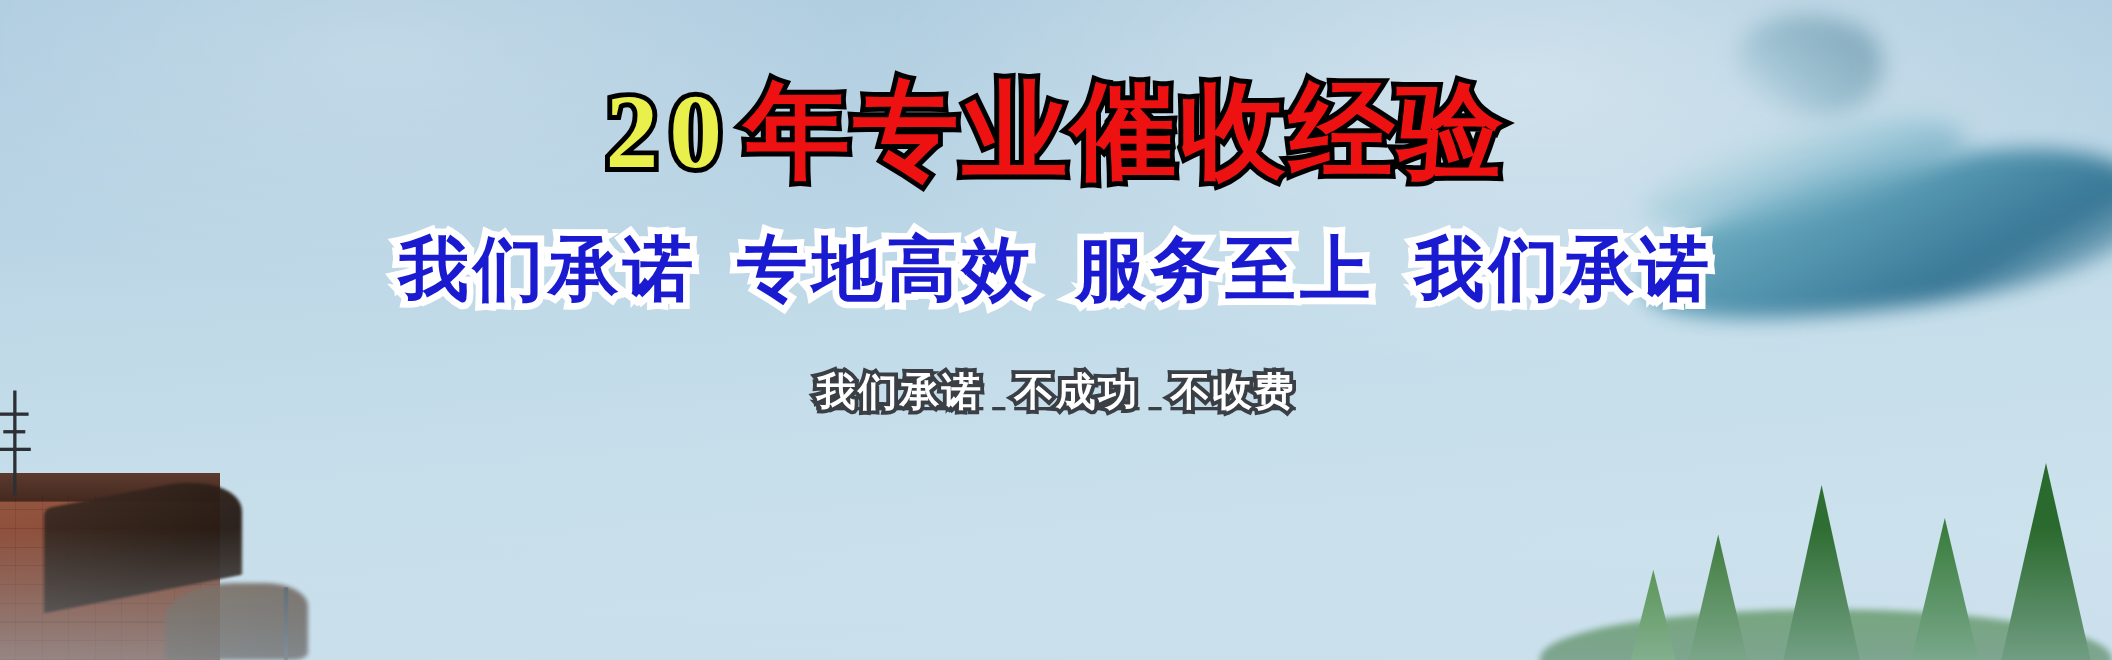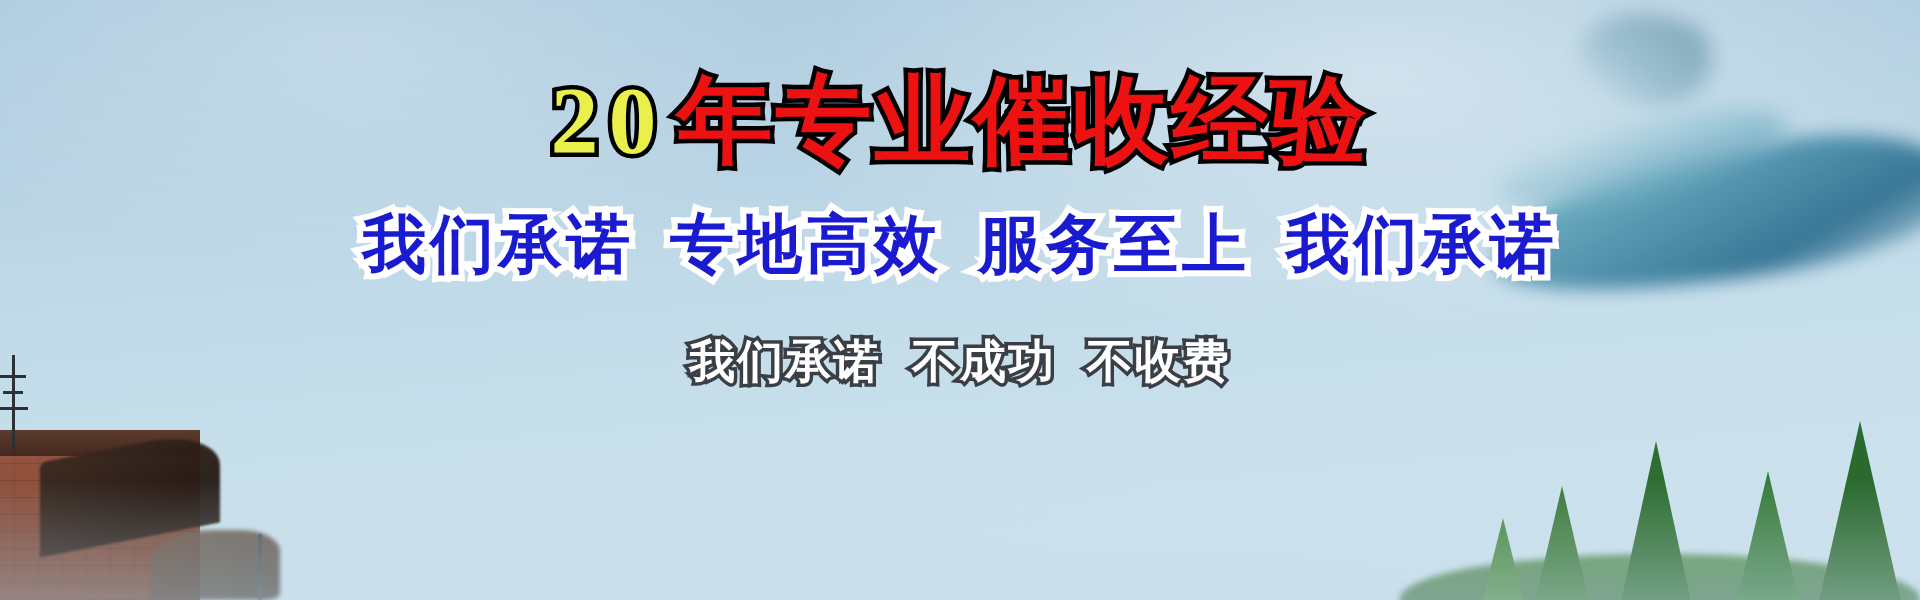--- a/index.html
+++ b/index.html
@@ -131,23 +131,23 @@
   .subline{
     position:absolute;left:0;top:212px;width:1920px;text-align:center;
     font-size:64px;line-height:1;font-weight:bold;letter-spacing:4px;
     color:#1a1ad0;white-space:nowrap;
     -webkit-text-stroke:12px #ffffff;paint-order:stroke fill;
   }
   .subline span{margin:0 7px;}
 
   .tagline{
     position:absolute;left:0;top:338px;width:1920px;text-align:center;
-    font-size:46px;line-height:1;font-weight:bold;letter-spacing:2px;
+    font-size:36px;line-height:1;font-weight:bold;letter-spacing:2px;
     color:#ffffff;white-space:nowrap;
-    -webkit-text-stroke:7px #3a3f45;paint-order:stroke fill;
+    -webkit-text-stroke:7px #3a3f45;paint-order:stroke fill;text-decoration:underline;
   }
   .tagline span{margin:0 8px;}
 </style>
 </head>
 <body>
 
 <div id="banner">
 
   <div class="sky-haze"></div>
   <div class="vehicle-tail"></div>

